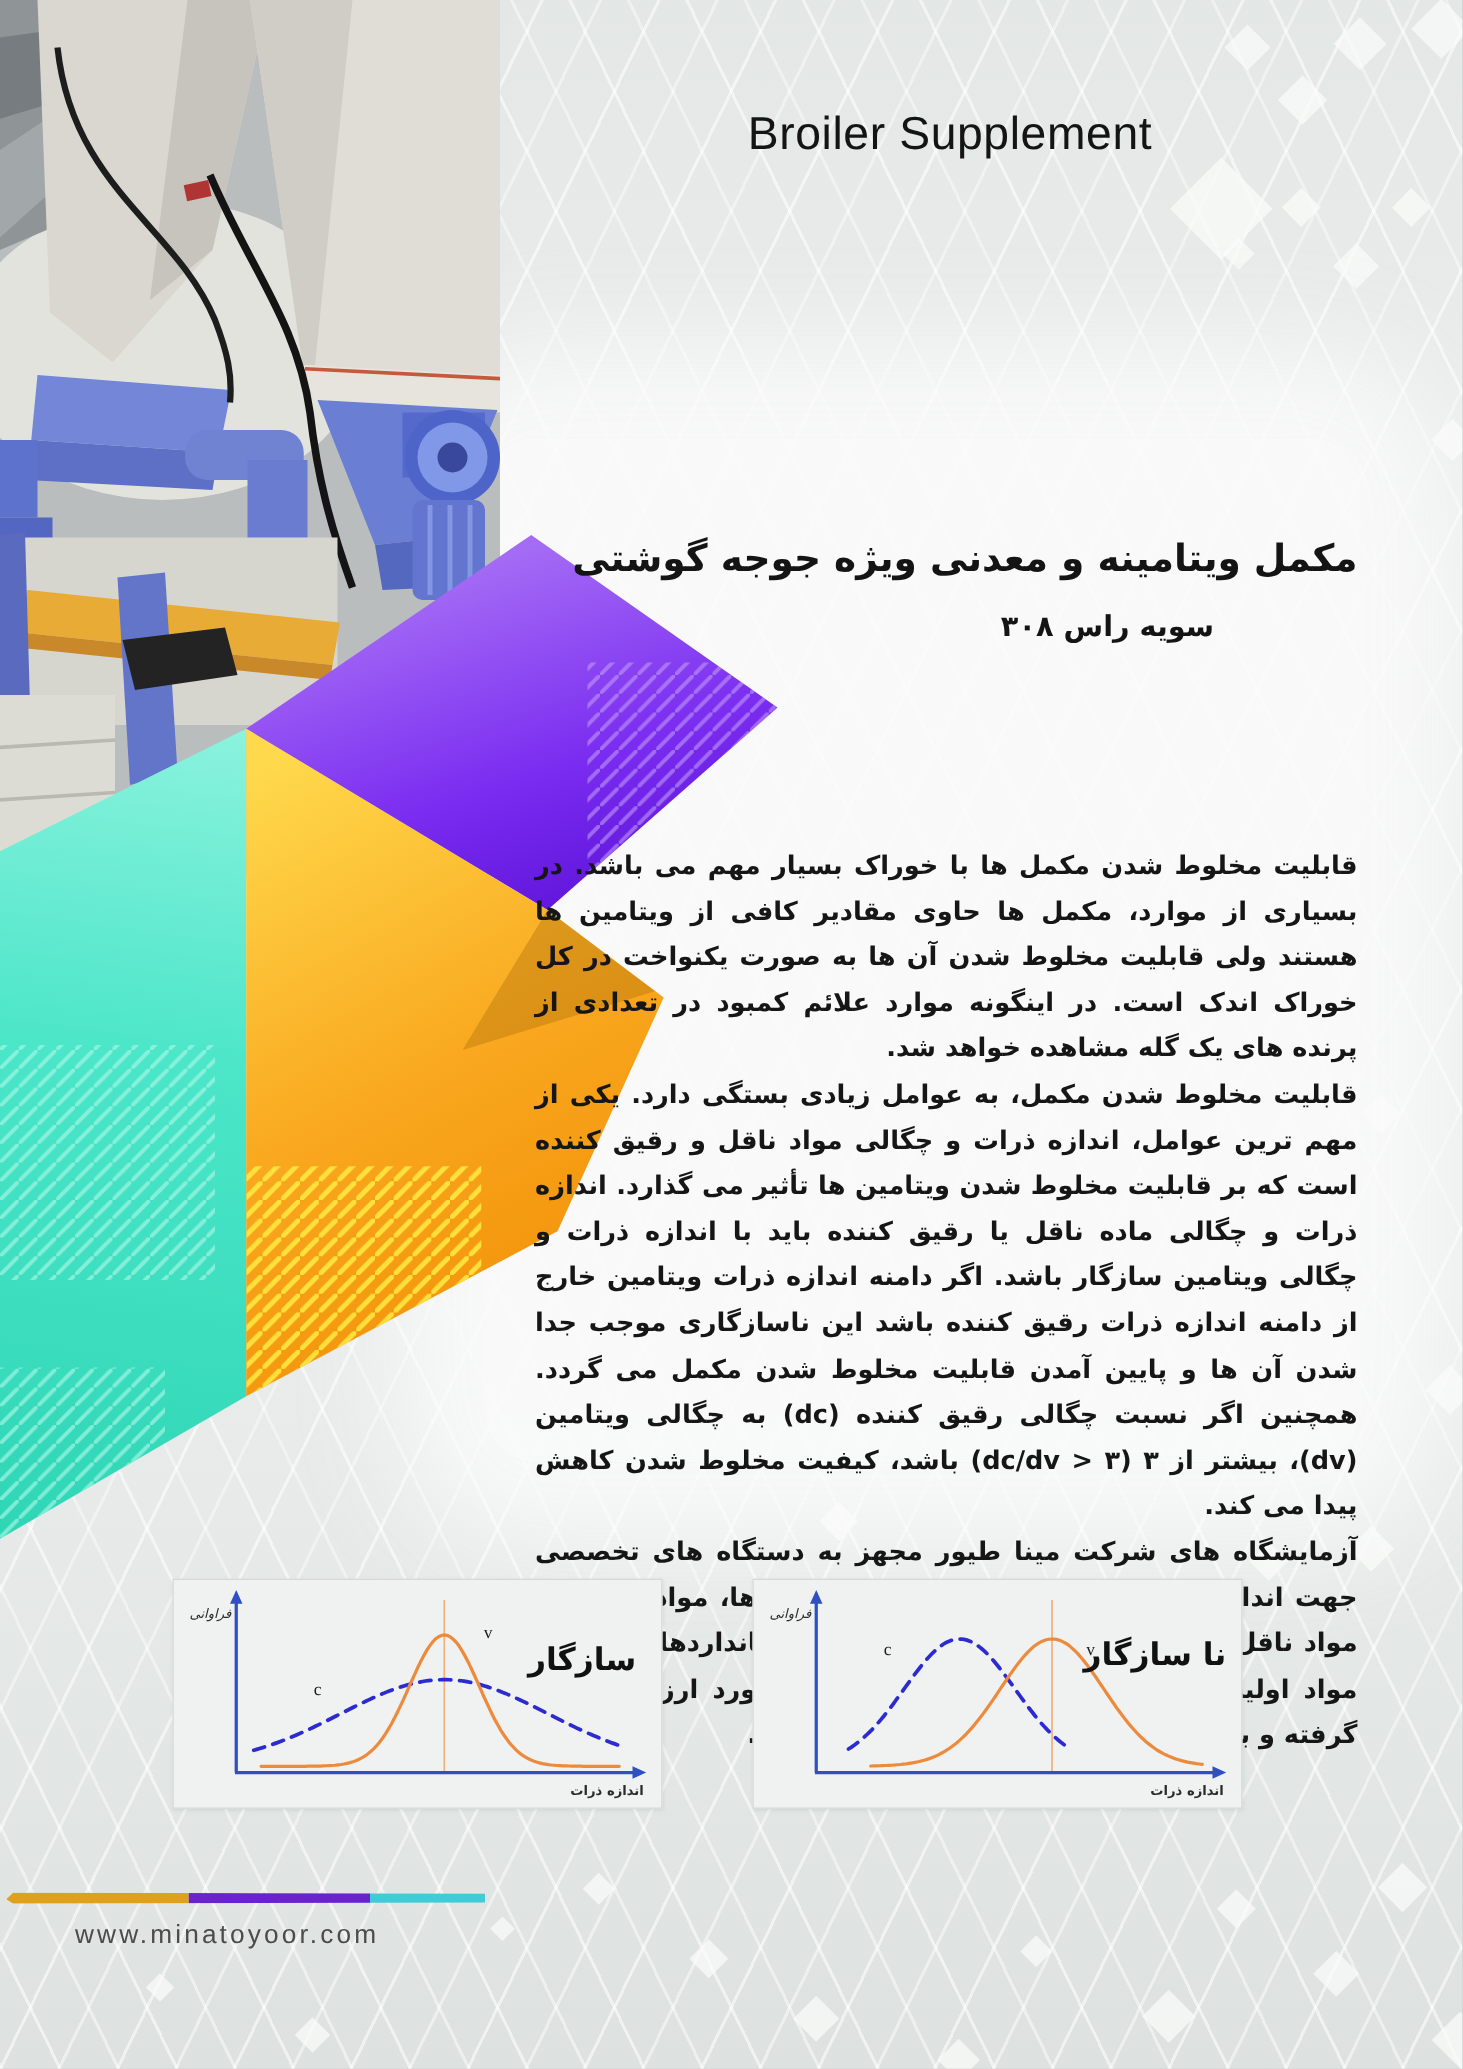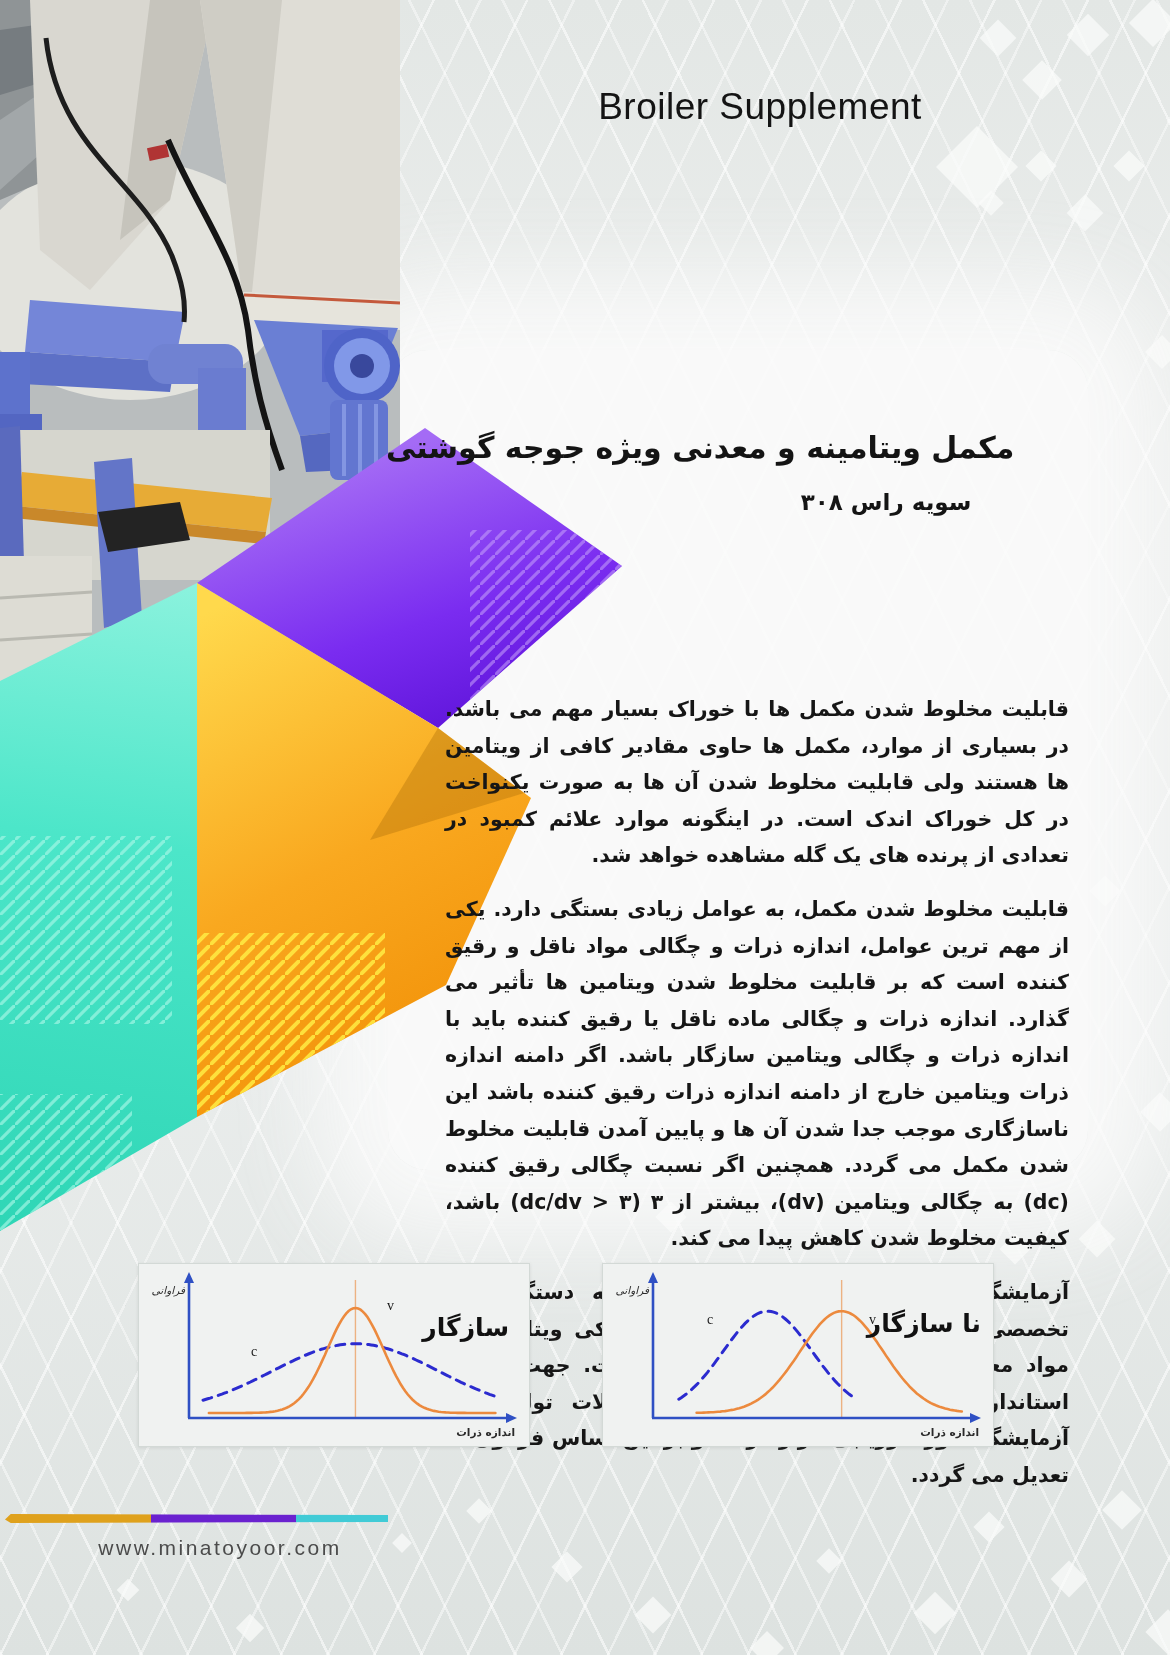--- a/index.html
+++ b/index.html
@@ -17,35 +17,35 @@
   
   .white-panel{position:absolute;left:388px;top:350px;width:700px;height:820px;
     background:rgba(250,251,250,.88);box-shadow:0 0 90px 70px rgba(250,251,250,.88);
     border-radius:40px;}
   .photo{position:absolute;left:0;top:0;}
   .shapes{position:absolute;left:0;top:0;}
   .page-title{position:absolute;left:430px;top:86px;width:660px;text-align:center;
     font-family:"Liberation Sans","DejaVu Sans",sans-serif;font-size:37px;font-weight:400;
     color:#141414;letter-spacing:.5px;}
   .fa{direction:rtl;unicode-bidi:embed;color:#141414;}
-  .product-title{position:absolute;right:84px;top:430px;width:700px;text-align:left;
+  .product-title{position:absolute;right:84px;top:430px;width:700px;text-align:right;
     font-size:30px;font-weight:700;}
   .product-subtitle{position:absolute;right:84px;top:489px;width:400px;text-align:center;
     font-size:23px;font-weight:700;}
   .body-text{position:absolute;right:84px;top:674px;width:658px;text-align:justify;
     font-size:20.5px;line-height:36.6px;font-weight:700;color:#161616;}
-  .body-text p{margin:17px;}
+  .body-text p{margin:0;}
   .chart-panel{position:absolute;width:390px;height:182px;background:#f0f2f1;
     border:1px solid #d3d9d6;box-shadow:0 1px 3px rgba(120,130,126,.18);}
   #chart-left{left:138px;top:1263px;}
   #chart-right{left:602px;top:1263px;}
   .footer-bar{position:absolute;left:5px;top:1514px;width:383px;height:9px;display:flex;
     clip-path:polygon(0 60%,1.5% 0,100% 12%,100% 88%,1.5% 100%);}
   .footer-bar span{height:100%;}
-  .website{position:absolute;left:60px;top:1536px;width:320px;text-align:center;
+  .website{position:absolute;left:60px;top:1536px;width:320px;
     font-family:"Liberation Sans","DejaVu Sans",sans-serif;font-size:21px;color:#4b4b4b;
     letter-spacing:2.5px;}
 </style>
 </head>
 <body>
 
 <div id="page">
 
   <div class="lattice"></div>
   <div id="confetti">

